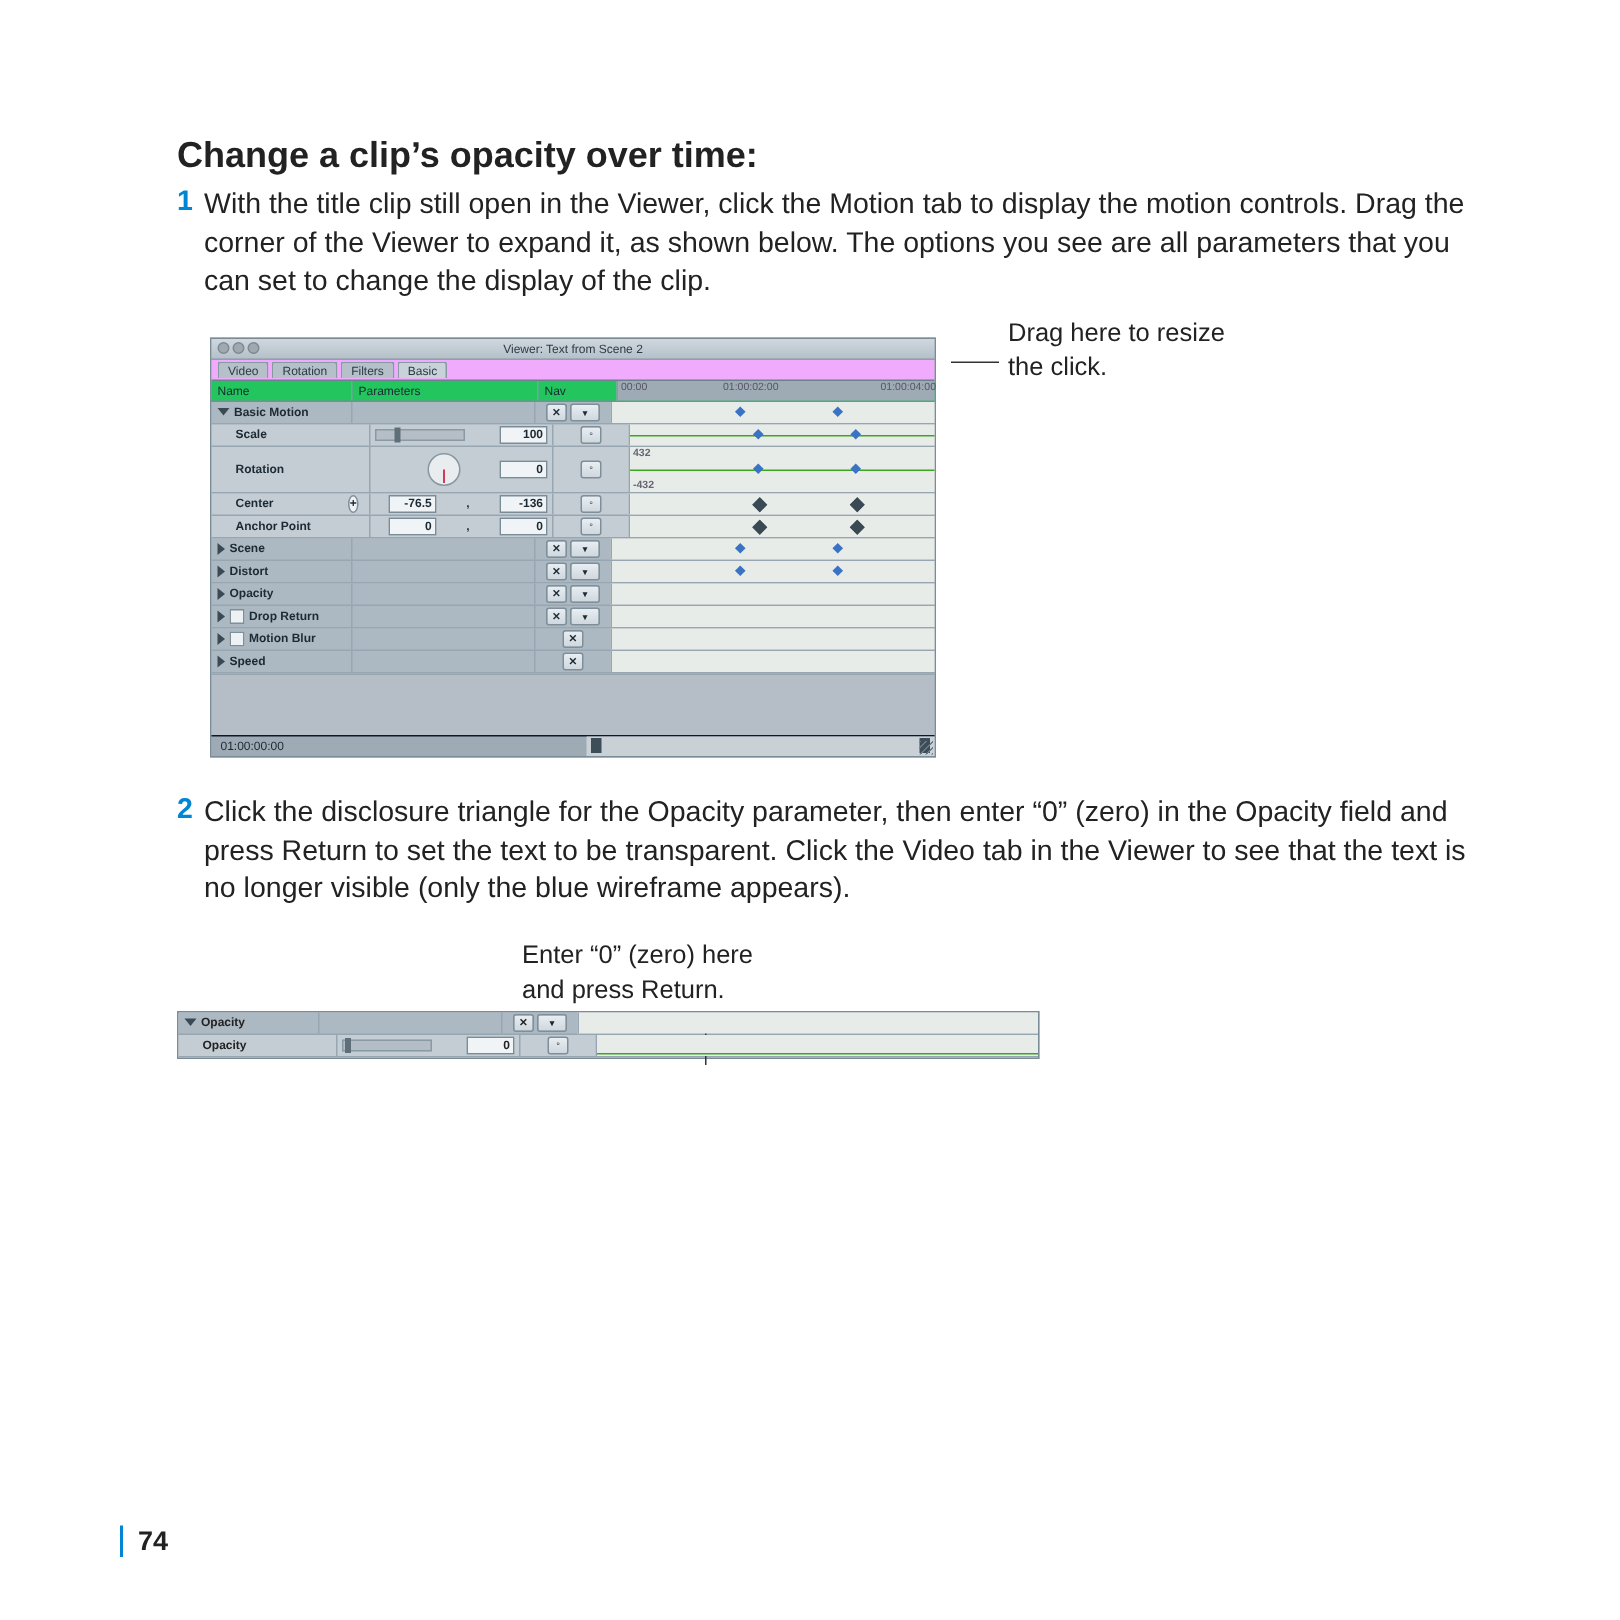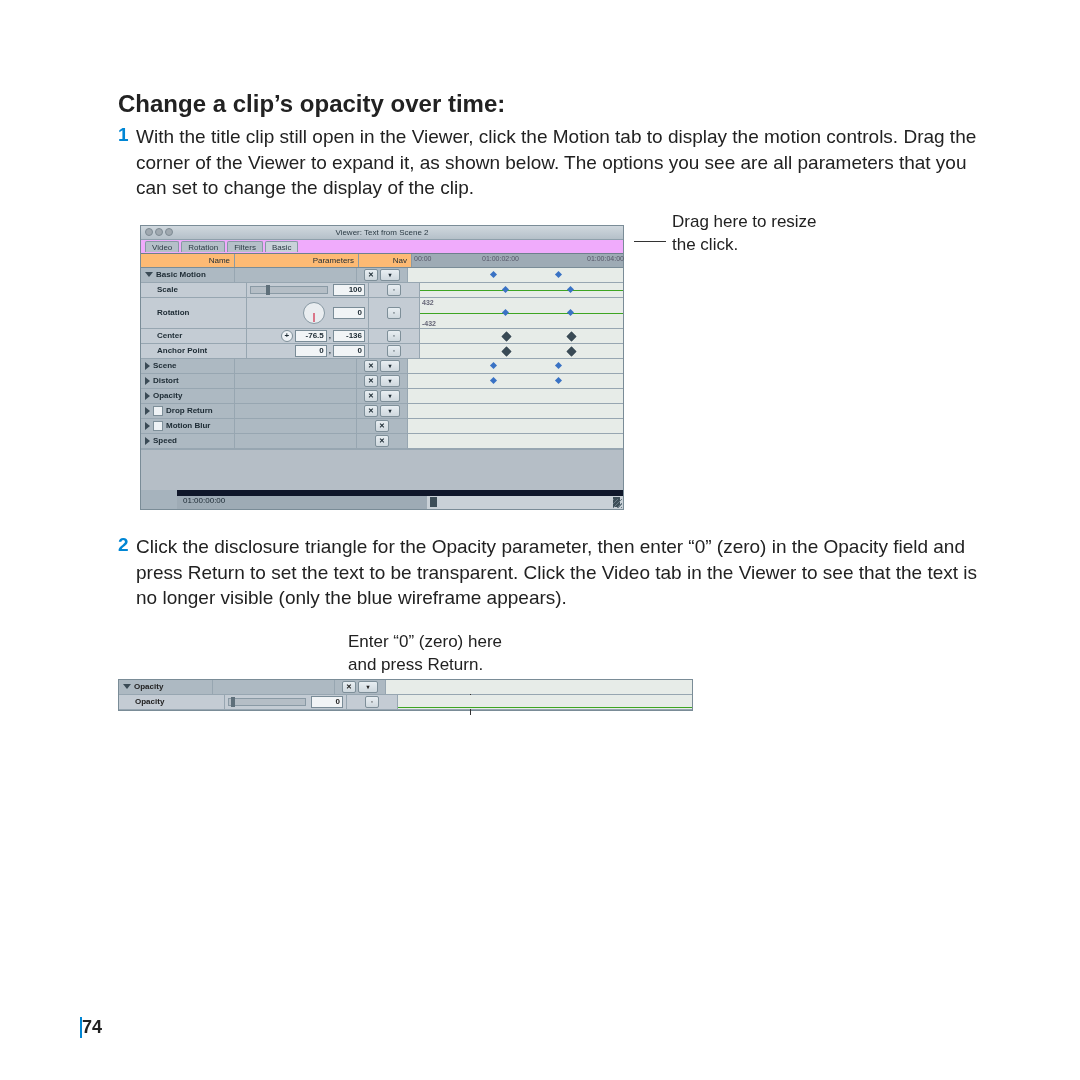--- a/index.html
+++ b/index.html
@@ -73,39 +73,38 @@
     padding:1px 6px 0 6px;
     background:#b5c0c9;
     border:1px solid #8699a4;
     border-bottom:none;
     border-radius:2px 2px 0 0;
     color:#2b3a44;
   }
   .tab.active { background:#c9d2d9;}
   .headers {
     display:flex;
-    background:#fdba74;
+    background:#22c55e;
     font-size:8px;
     border-bottom:1px solid #7a8c97;
-    text-align:right;
   }
   .col-name { width:85px; padding:2px 4px;}
   .col-params { width:115px; padding:2px 4px; border-left:1px solid #8a9aa5;}
   .col-nav { width:44px; padding:2px 4px; border-left:1px solid #8a9aa5;}
   .col-ruler { flex:1; padding:2px 4px; border-left:1px solid #8a9aa5; background:#9eabb5; position:relative; color:#445; font-size:7px;}
   .row {
     display:flex;
     align-items:stretch;
     border-bottom:1px solid #97a6b1;
     background:#c4ccd4;
     min-height:14px;
     font-weight:bold;
   }
   .row .c1 { width:85px; padding:2px 4px; font-size:8px; display:flex; align-items:center; gap:3px;}
-  .row .c2 { width:115px; padding:1px 3px; border-left:1px solid #97a6b1; display:flex; align-items:center; gap:2px; justify-content:flex-end;}
+  .row .c2 { width:115px; padding:1px 3px; border-left:1px solid #97a6b1; display:flex; align-items:center; gap:20px; justify-content:flex-end;}
   .row .c3 { width:44px; padding:1px 3px; border-left:1px solid #97a6b1; display:flex; align-items:center; gap:2px; justify-content:center;}
   .row .c4 { flex:1; border-left:1px solid #97a6b1; position:relative; background:#e7ece8; }
   .section-row { background:#adb9c2; font-weight:600;}
   .section-row .c4 { background:#e7ece8;}
   .tri { display:inline-block; width:0; height:0; }
   .tri.down { border-left:4px solid transparent; border-right:4px solid transparent; border-top:5px solid #3a4a55;}
   .tri.right { border-top:4px solid transparent; border-bottom:4px solid transparent; border-left:5px solid #3a4a55;}
   .numbox {
     background:#f1f4f6;
     border:1px solid #7a8c97;
@@ -128,23 +127,22 @@
   .dial {
     width:20px; height:20px; border-radius:50%; background:#e9edf0; border:1px solid #8798a3;
     position:relative; margin:2px 6px 2px 10px;
   }
   .dial::after{ content:""; position:absolute; left:50%; top:50%; width:1px; height:9px; background:#c02; transform-origin:top; transform:translate(-50%,0);}
   .plus-circle{ width:10px;height:10px;border:1px solid #7e8f99;border-radius:50%;background:#eef2f5;font-size:8px;line-height:9px;text-align:center;}
   .green-line{ position:absolute; left:0; right:0; top:50%; height:1px; background:#3da522;}
   .kf-dot{ position:absolute; width:5px;height:5px; background:#3a72c4; transform:rotate(45deg); top:50%; margin-top:-3px;}
   .kf-diamond{ position:absolute; width:5px;height:5px; border:1px solid #3a4a55; transform:rotate(45deg); top:50%; margin-top:-3px; background:#3a4a55;}
   .timecode-bar {
-    display:flex; background:#9eabb5; height:13px; font-size:8px;
-    border-top:6px solid #0f172a;
-    margin-left:36px;
+    display:flex; background:#9eabb5; height:13px; align-items:center; font-size:8px;
+    border-top:1px solid #0f172a;
   }
   .tc-left{ width:244px; padding-left:6px; color:#1a2832;}
   .tc-mid{ flex:1; background:#c9d1d7; height:100%; display:flex; align-items:center; gap:2px; padding:0 3px; position:relative;}
   .scrub-arrow{ width:7px;height:10px;background:#3d4e58;}
   .resize-handle{ position:absolute; right:0; bottom:0; width:13px; height:13px; }
   .resize-handle::before{content:"";position:absolute;right:1px;bottom:1px;width:9px;height:9px;
     background:repeating-linear-gradient(135deg,#6a7a85 0 1px, transparent 1px 3px);}
   .annot {
     font-size: 17px;
     color: #222;
@@ -163,21 +161,21 @@
   }
   .viewer2 {
     width:573px; border:1px solid #7a8c97; background:#c4ccd4; font-size:8.5px;
   }
   .viewer2 .row .c4{ background:#e7ece8;}
   
   .footer {
     position:absolute;
     left:80px; right:80px; bottom:42px;
     border-left:2.5px solid #0086d4;
-    padding-left:0;
+    padding-left:10px;
     font-size:18px;
     display:flex; align-items:center; gap:18px;
   }
   .footer .pg{ font-weight:600;}
   .footer .chap-label{ font-weight:600;}
   .footer .chap-title{ color:#0086d4;}
   .checkbox{ width:8px;height:8px;border:1px solid #7e8f99;background:#eef2f5;}
   .ruler-ticks{position:absolute;left:0;right:0;top:0;height:100%;}
   .rt{position:absolute;top:1px;font-size:7px;color:#556;}
   .empty{ height:40px; background:#b5bec6; border-top:1px solid #97a6b1;}

